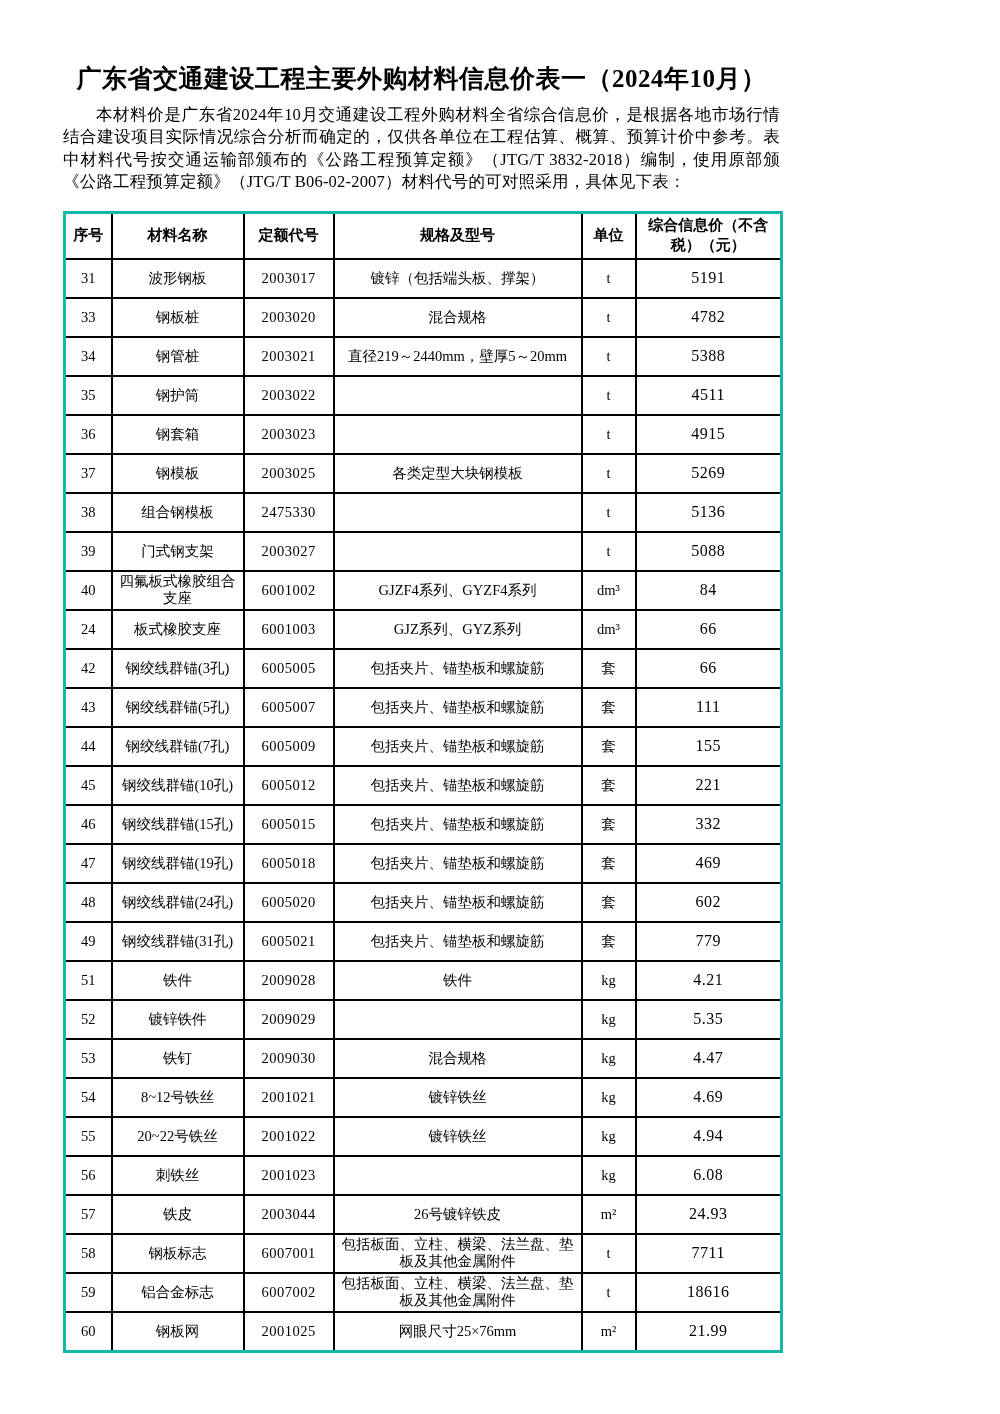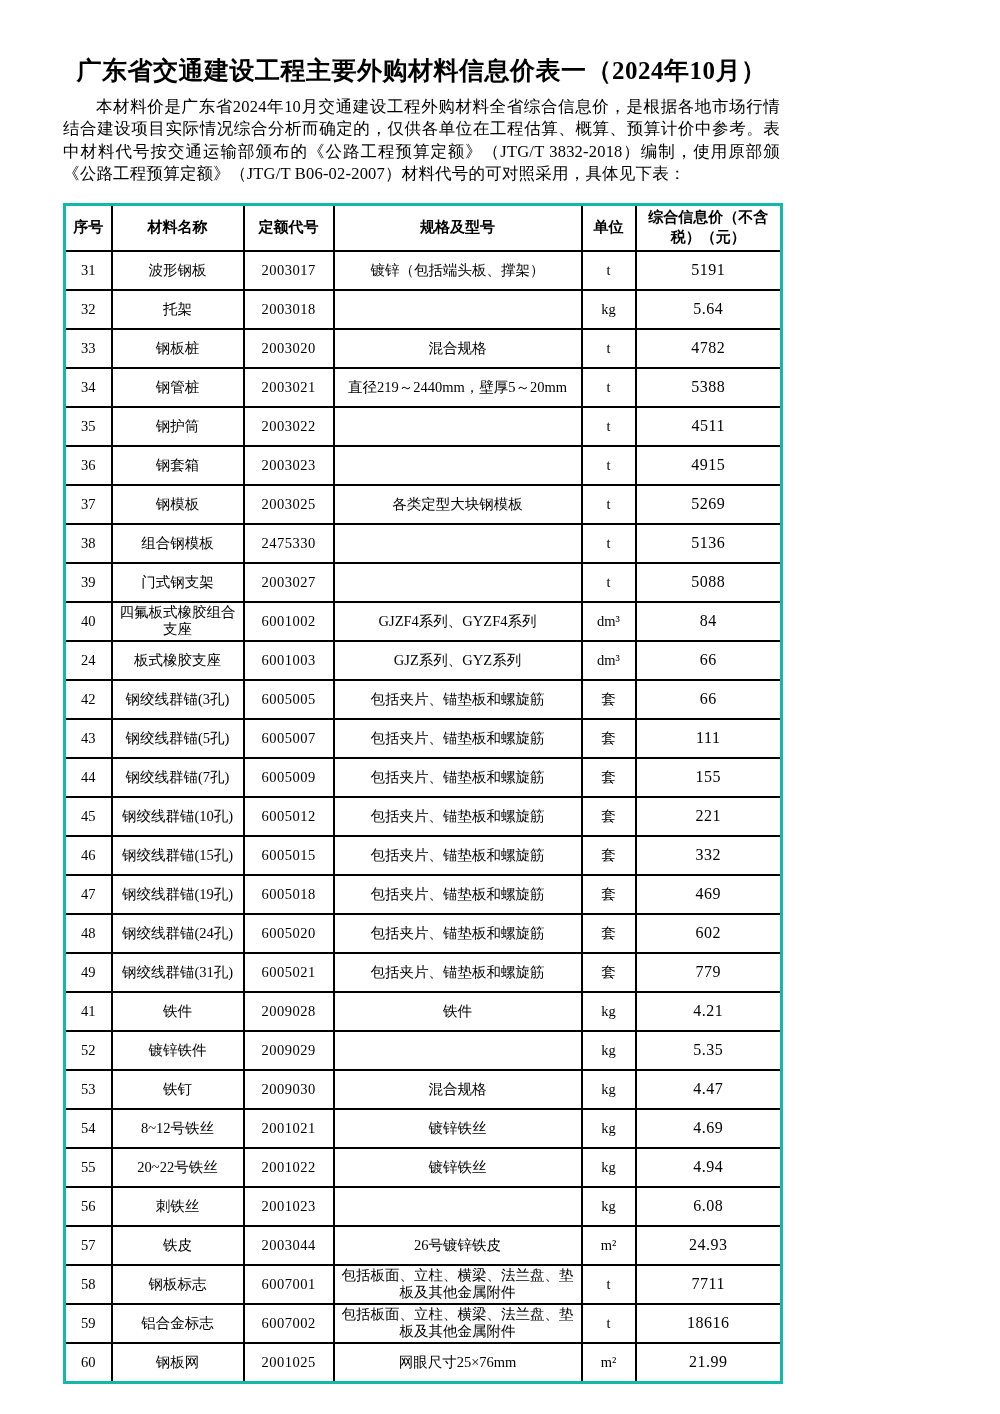--- a/index.html
+++ b/index.html
@@ -16,21 +16,21 @@
     background: #ffffff;
     overflow: hidden;
   }
   .content {
     position: absolute;
     left: 63px;
     top: 46px;
     width: 717px;
   }
   .doc-title {
-    margin: 8px 0 9px 0;
+    margin: 16px 0 9px 0;
     text-align: center;
     font-size: 25px;
     font-weight: bold;
     letter-spacing: 0.5px;
     white-space: nowrap;
   }
   .intro {
     margin: 0 0 17px 0;
     font-size: 16.5px;
     line-height: 1.36;
@@ -98,28 +98,20 @@
       <tbody>
           <tr>
             <td class="c-num">31</td>
             <td class="c-name">波形钢板</td>
             <td class="c-code">2003017</td>
             <td class="c-spec">镀锌（包括端头板、撑架）</td>
             <td class="c-unit">t</td>
             <td class="c-price">5191</td>
           </tr>
           <tr>
-            <td class="c-num">32</td>
-            <td class="c-name">托架</td>
-            <td class="c-code">2003018</td>
-            <td class="c-spec"></td>
-            <td class="c-unit">kg</td>
-            <td class="c-price">5.64</td>
-          </tr>
-          <tr>
             <td class="c-num">33</td>
             <td class="c-name">钢板桩</td>
             <td class="c-code">2003020</td>
             <td class="c-spec">混合规格</td>
             <td class="c-unit">t</td>
             <td class="c-price">4782</td>
           </tr>
           <tr>
             <td class="c-num">34</td>
             <td class="c-name">钢管桩</td>
@@ -242,21 +234,21 @@
           </tr>
           <tr>
             <td class="c-num">49</td>
             <td class="c-name">钢绞线群锚(31孔)</td>
             <td class="c-code">6005021</td>
             <td class="c-spec">包括夹片、锚垫板和螺旋筋</td>
             <td class="c-unit">套</td>
             <td class="c-price">779</td>
           </tr>
           <tr>
-            <td class="c-num">41</td>
+            <td class="c-num">51</td>
             <td class="c-name">铁件</td>
             <td class="c-code">2009028</td>
             <td class="c-spec">铁件</td>
             <td class="c-unit">kg</td>
             <td class="c-price">4.21</td>
           </tr>
           <tr>
             <td class="c-num">52</td>
             <td class="c-name">镀锌铁件</td>
             <td class="c-code">2009029</td>

